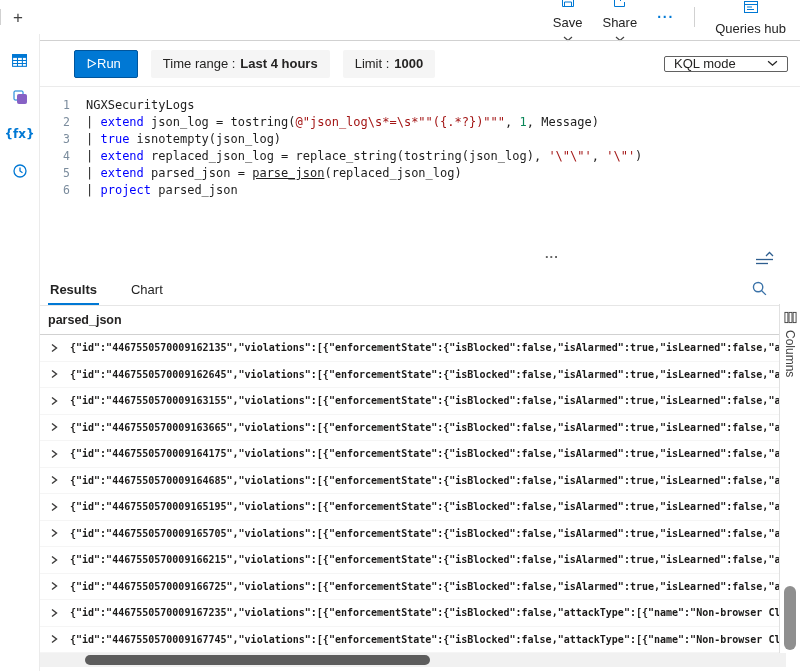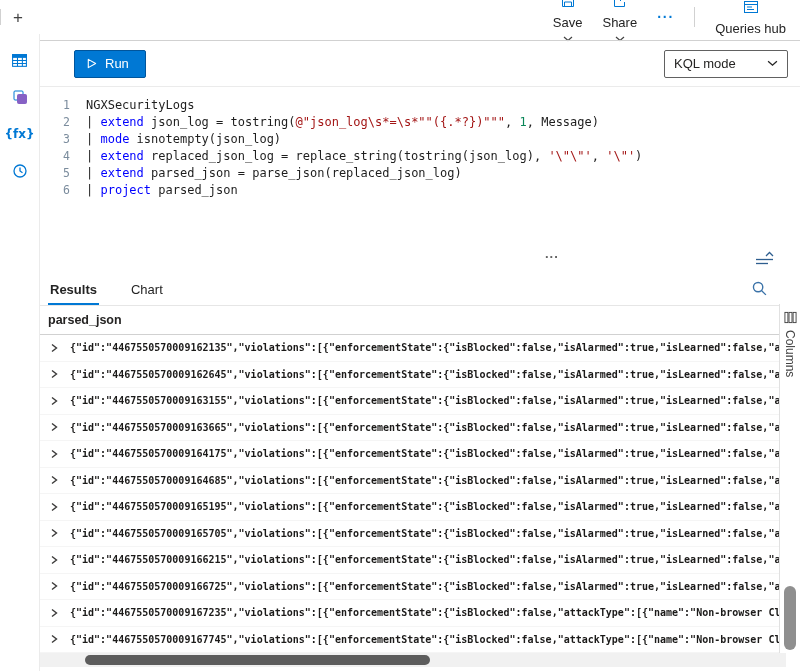--- a/index.html
+++ b/index.html
@@ -22,34 +22,34 @@
 
   
   .leftrail{position:absolute;top:34px;left:0;width:40px;height:637px;border-right:1px solid #ebebeb;display:flex;flex-direction:column;align-items:center;padding-top:16px;gap:17px;background:#fff;}
   .rail-btn{cursor:pointer;display:flex;align-items:center;justify-content:center;width:24px;height:20px;}
   .rail-fx{color:#0078d4;font-size:12px;font-weight:600;font-family:"DejaVu Sans",sans-serif;}
 
   
   .main{position:absolute;top:34px;left:40px;width:760px;height:637px;}
   .query-panel{margin-top:6px;border-top:1px solid #d1d1d1;}
   .toolbar{height:46px;display:flex;align-items:center;gap:13px;padding-left:34px;border-bottom:1px solid #ebebeb;}
-  .run-btn{display:flex;align-items:center;gap:8px;background:#0078d4;border:1px solid #00559c;color:#fff;border-radius:2px;height:28px;padding:0 16px 0 11px;font-size:13px;font-family:inherit;cursor:pointer;}
+  .run-btn{display:flex;align-items:center;background:#0078d4;border:1px solid #00559c;color:#fff;border-radius:2px;height:28px;padding:0 16px 0 11px;font-size:13px;font-family:inherit;cursor:pointer;}
   .pill{display:flex;align-items:center;gap:5px;background:#f5f5f5;border-radius:2px;height:28px;padding:0 12px;cursor:pointer;}
   .pill b{font-weight:700;}
-  .kql-select{margin-left:auto;margin-right:12px;width:124px;height:28px;border:1px solid #616161;border-radius:2px;display:flex;align-items:center;justify-content:space-between;padding:0 9px;cursor:pointer;background:#fff;}
+  .kql-select{margin-left:auto;margin-right:12px;width:124px;height:16px;border:1px solid #616161;border-radius:2px;display:flex;align-items:center;justify-content:space-between;padding:0 9px;cursor:pointer;background:#fff;}
 
   
   .editor{height:162px;padding-top:10px;font-family:"DejaVu Sans Mono",monospace;font-size:12px;cursor:text;}
   .code-line{display:flex;line-height:17px;white-space:pre;}
   .line-num{width:46px;text-align:right;padding-right:16px;color:#7b8c9d;flex:none;font-size:11.5px;}
   .seg-p{color:#1e1e1e;margin-top:39px;}
   .seg-k{color:#0000ff;}
   .seg-s{color:#a31515;}
   .seg-n{color:#098658;}
-  .seg-u{color:#1e1e1e;}
+  .seg-u{color:#1e1e1e;text-decoration:underline;}
 
   
   .collapse-row{height:22px;position:relative;}
   .resize-dots{position:absolute;left:505px;top:0;color:#616161;font-weight:700;letter-spacing:1px;font-size:13px;cursor:row-resize;line-height:10px;}
   .collapse-btn{position:absolute;right:26px;top:2px;cursor:pointer;}
 
   
   .results-tabs{height:34px;position:relative;display:flex;align-items:flex-end;gap:30px;padding-left:8px;}
   .rtab{padding:0 2px 8px 2px;cursor:pointer;color:#242424;}
   .rtab.active{font-weight:700;box-shadow:inset 0 -2px 0 #0078d4;}
@@ -157,35 +157,43 @@
     <div class="query-panel">
       <div class="toolbar">
         <button class="run-btn">
           <span class="icon">
             <svg width="11" height="11" viewBox="0 0 12 12">
                 <path d="M2.5 1.5l8 4.5-8 4.5z" fill="none" stroke="#fff" stroke-width="1.2" stroke-linejoin="round"></path>
               </svg>
           </span>
           <span>Run</span>
         </button>
+        <div class="pill">
+          <span>Time range :</span>
+          <b>Last 4 hours</b>
+        </div>
+        <div class="pill">
+          <span>Limit :</span>
+          <b>1000</b>
+        </div>
         <div class="kql-select">
           <span>KQL mode</span>
           <span class="icon">
             <svg width="11" height="7" viewBox="0 0 10 6" fill="none">
                 <path d="M1 1l4 3.5L9 1" stroke="#242424" stroke-width="1.2"></path>
               </svg>
           </span>
         </div>
       </div>
 
       <div class="editor">
         <div>
             <div class="code-line"><span class="line-num">1</span><span class="code-text"><span class="seg-p">NGXSecurityLogs</span></span></div>
             <div class="code-line"><span class="line-num">2</span><span class="code-text"><span class="seg-p">| </span><span class="seg-k">extend</span><span class="seg-p"> json_log = tostring(</span><span class="seg-s">@"json_log\s*=\s*""({.*?})"""</span><span class="seg-p">, </span><span class="seg-n">1</span><span class="seg-p">, Message)</span></span></div>
-            <div class="code-line"><span class="line-num">3</span><span class="code-text"><span class="seg-p">| </span><span class="seg-k">mode</span><span class="seg-p"> isnotempty(json_log)</span></span></div>
+            <div class="code-line"><span class="line-num">3</span><span class="code-text"><span class="seg-p">| </span><span class="seg-k">true</span><span class="seg-p"> isnotempty(json_log)</span></span></div>
             <div class="code-line"><span class="line-num">4</span><span class="code-text"><span class="seg-p">| </span><span class="seg-k">extend</span><span class="seg-p"> replaced_json_log = replace_string(tostring(json_log), </span><span class="seg-s">'\"\"'</span><span class="seg-p">, </span><span class="seg-s">'\"'</span><span class="seg-p">)</span></span></div>
             <div class="code-line"><span class="line-num">5</span><span class="code-text"><span class="seg-p">| </span><span class="seg-k">extend</span><span class="seg-p"> parsed_json = </span><span class="seg-u">parse_json</span><span class="seg-p">(replaced_json_log)</span></span></div>
             <div class="code-line"><span class="line-num">6</span><span class="code-text"><span class="seg-p">| </span><span class="seg-k">project</span><span class="seg-p"> parsed_json</span></span></div>
           </div>
       </div>
     </div>
 
     <div class="collapse-row">
       <span class="resize-dots">...</span>
       <span class="collapse-btn icon">

